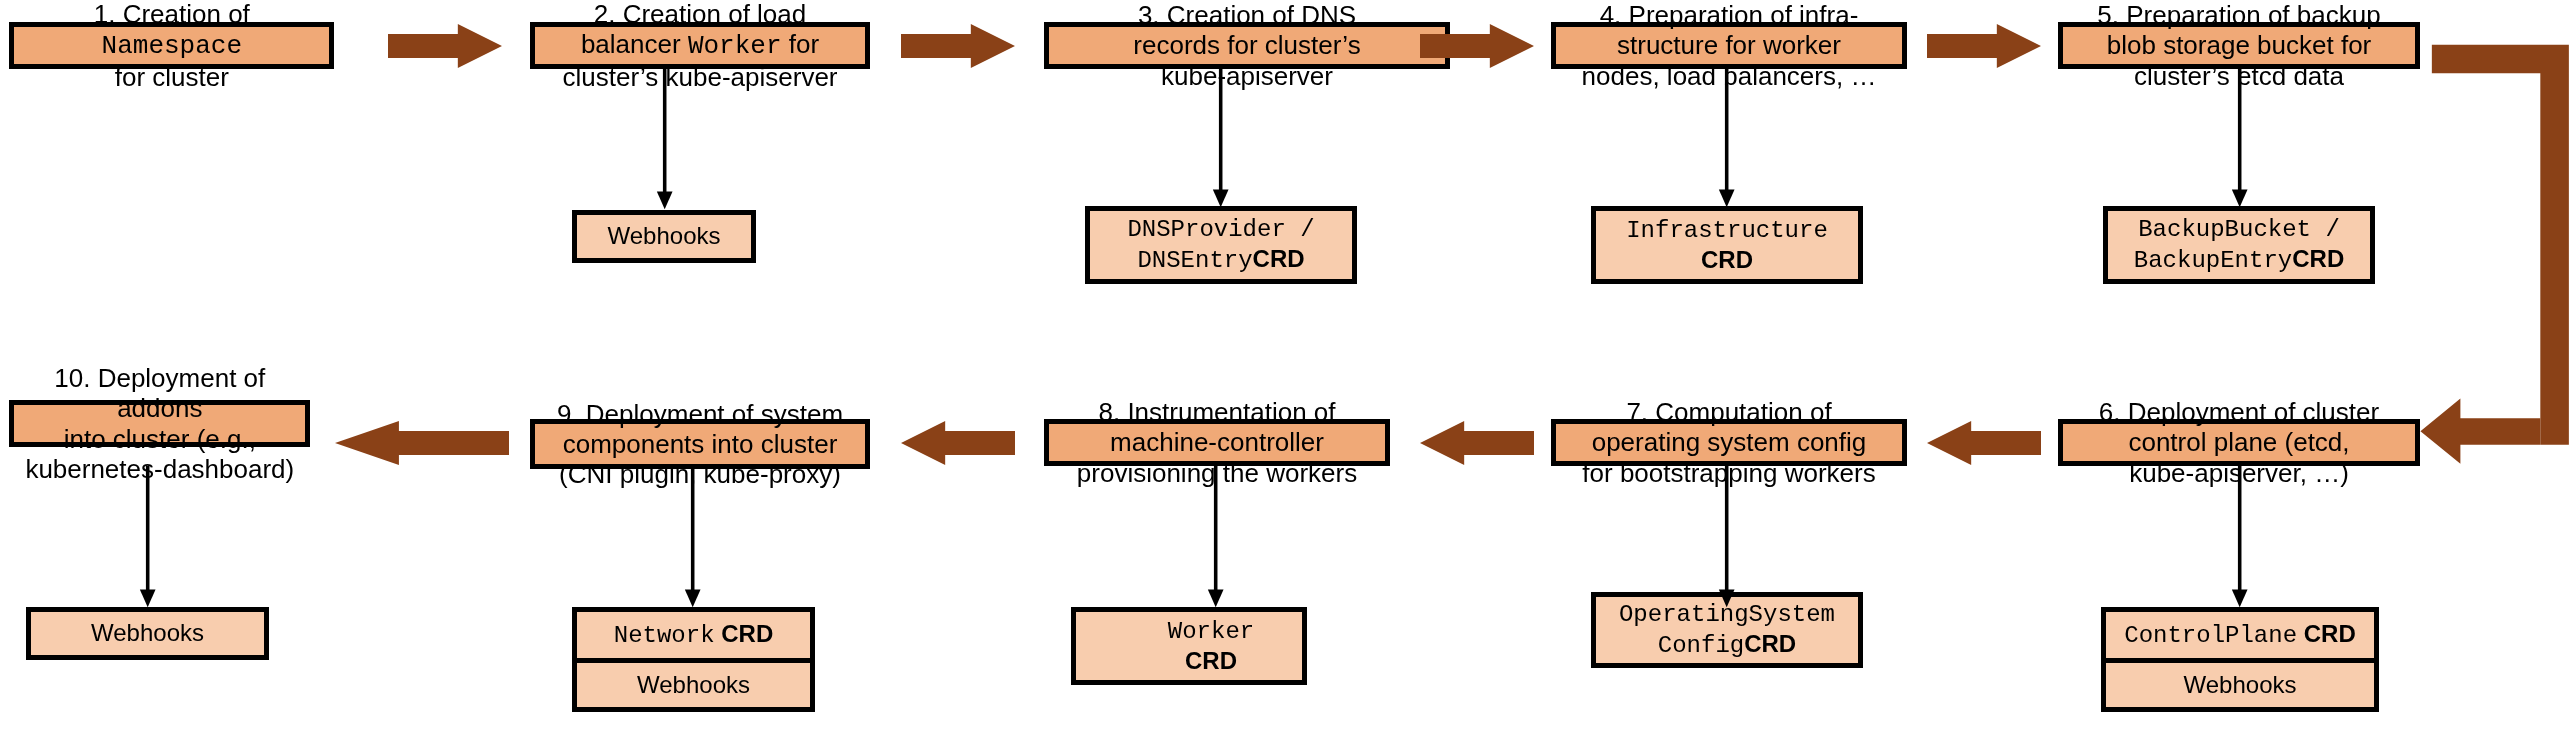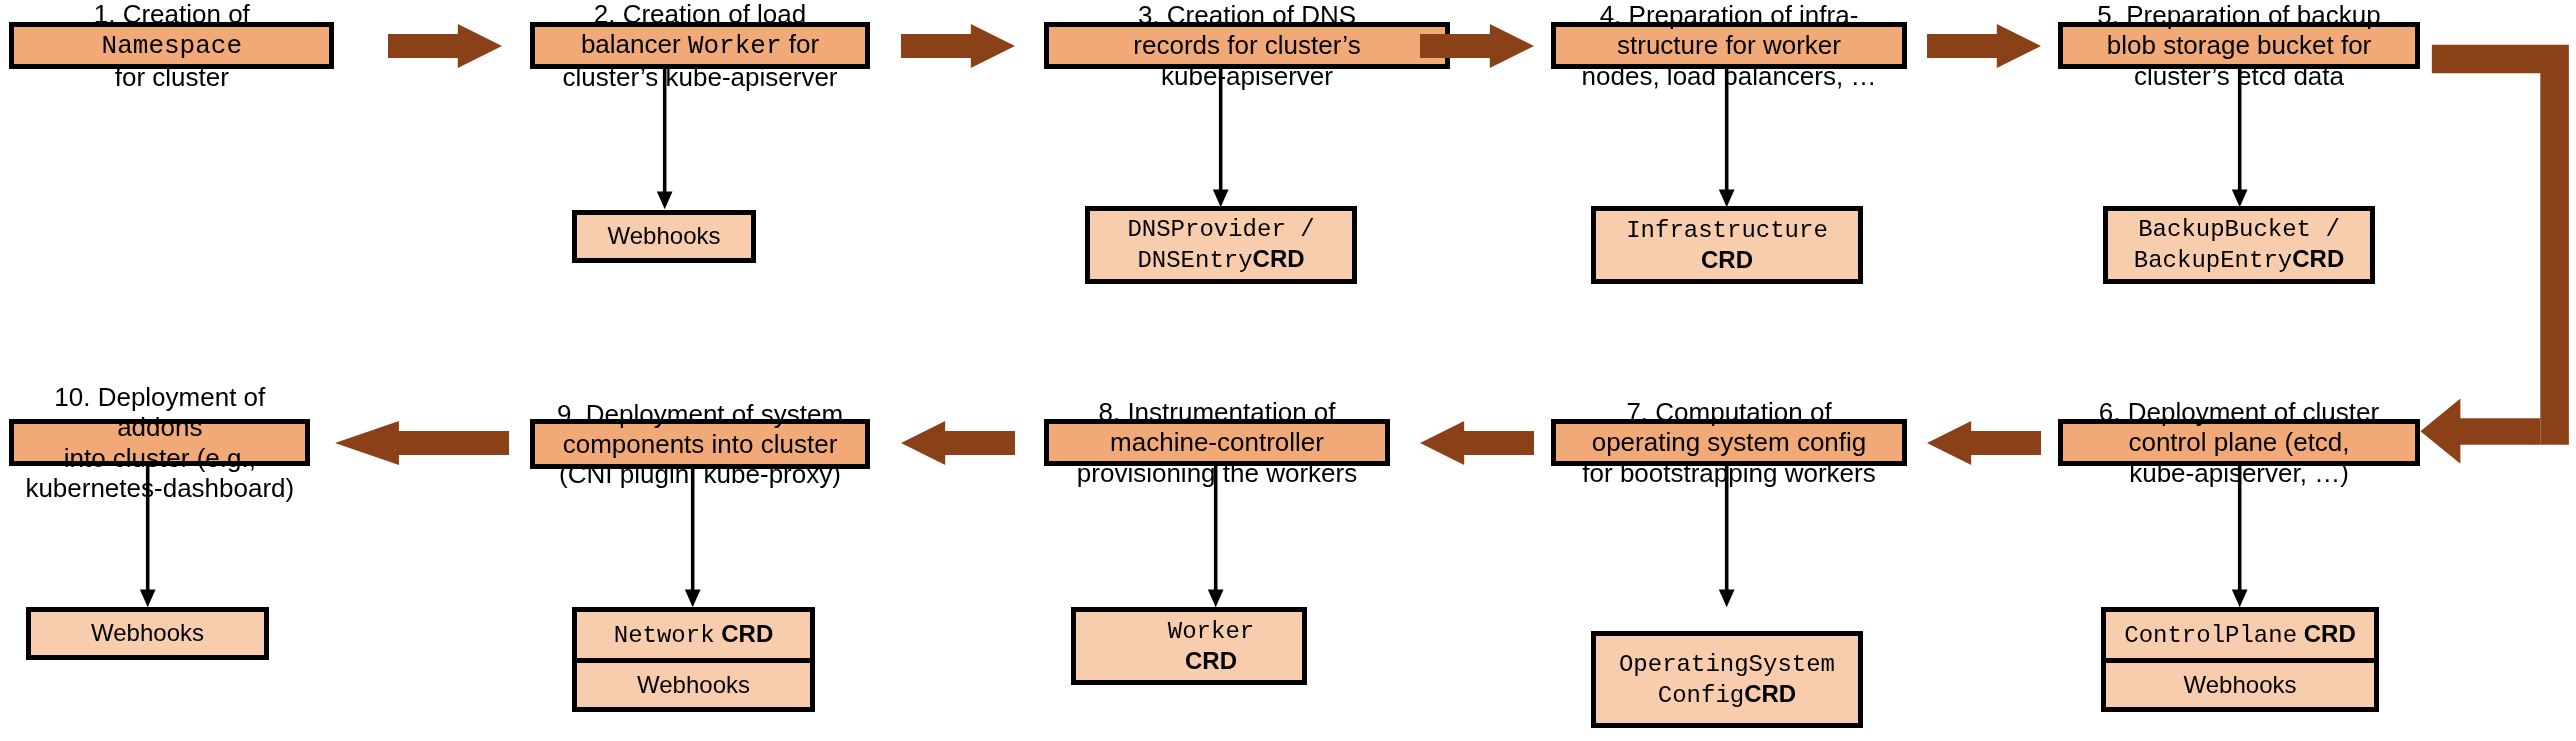--- a/index.html
+++ b/index.html
@@ -125,21 +125,21 @@
 
   <div class="artifact" style="left:2103px;top:206px;width:272px;height:78px;">
     <div class="cell">
       <span>
         <span class="mono">BackupBucket /</span><br>
         <span class="mono">BackupEntry</span><span class="bold">CRD</span>
       </span>
     </div>
   </div>
 
-  <div class="step" style="left:9.3px;top:419px;width:301px;height:47px;">
+  <div class="step" style="left:9.3px;top:400px;width:301px;height:47px;">
     <span class="txt">
       <span class="sans">10. Deployment of addons</span><br>
       <span class="sans">into cluster (e.g.,</span><br>
       <span class="sans">kubernetes-dashboard)</span>
     </span>
   </div>
 
   <div class="step" style="left:530px;top:419px;width:340px;height:50px;">
     <span class="txt">
       <span class="sans">9. Deployment of system</span><br>
@@ -192,21 +192,21 @@
 
   <div class="artifact" style="left:1071px;top:607px;width:236px;height:78px;padding-left:44px;">
     <div class="cell">
       <span>
         <span class="mono">Worker</span><br>
         <span class="bold">CRD</span>
       </span>
     </div>
   </div>
 
-  <div class="artifact" style="left:1591px;top:631px;width:272px;height:97px;">
+  <div class="artifact" style="left:1591px;top:592px;width:272px;height:76px;">
     <div class="cell">
       <span>
         <span class="mono">OperatingSystem</span><br>
         <span class="mono">Config</span><span class="bold">CRD</span>
       </span>
     </div>
   </div>
 
   <div class="artifact" style="left:2101px;top:607px;width:278px;height:105px;">
     <div class="cell split-top">

